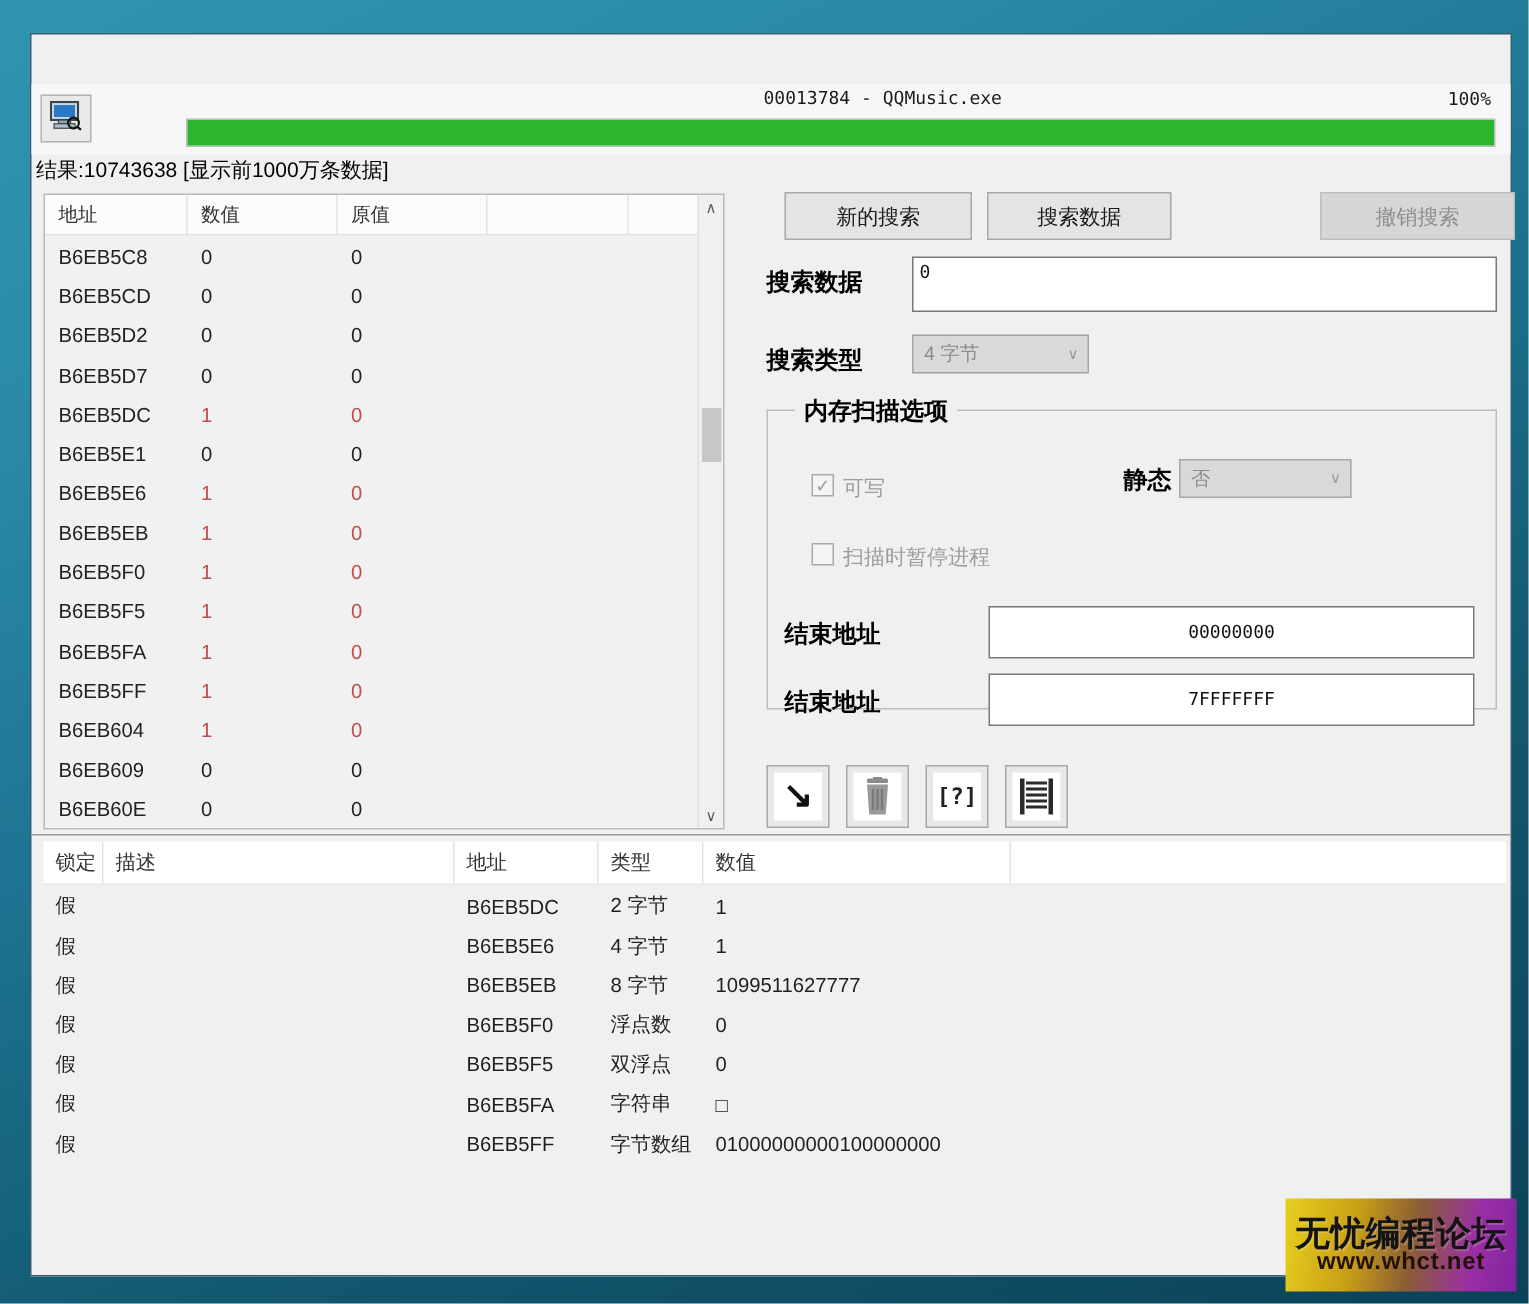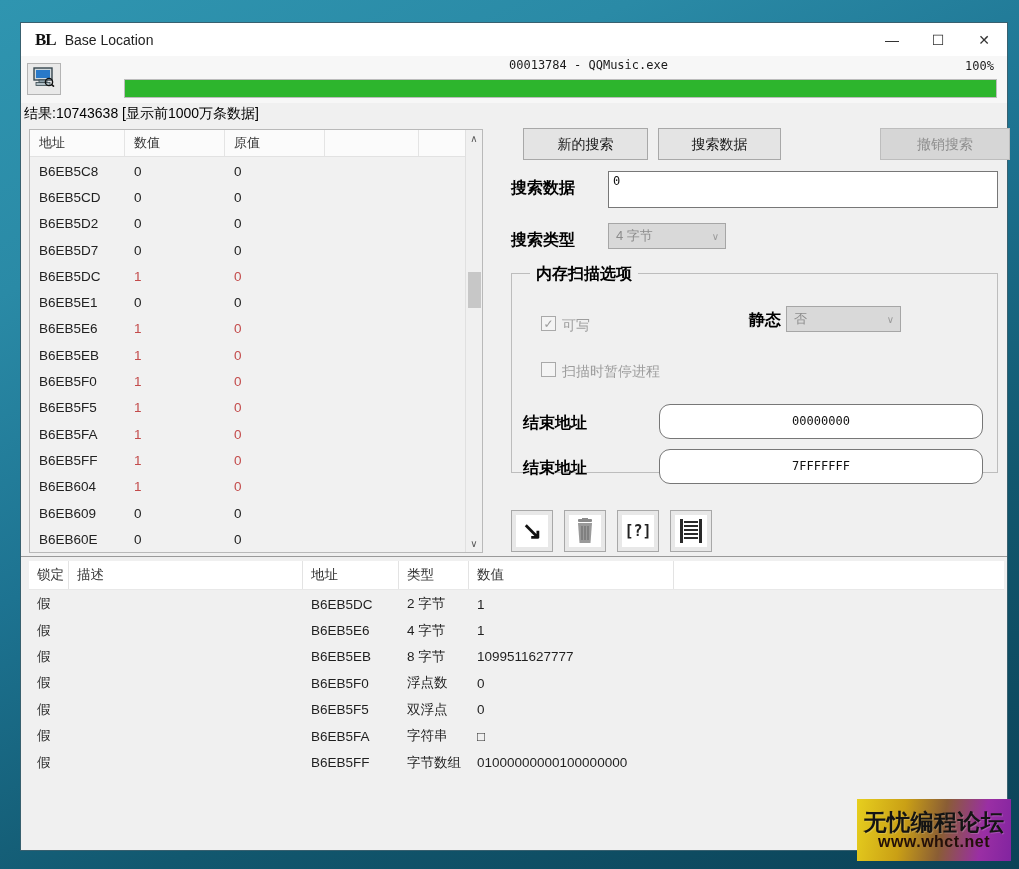--- a/index.html
+++ b/index.html
@@ -63,21 +63,21 @@
   .dd .chev { margin-left:auto; margin-right:6px; font-size:10px; color:#9a9a9a; }
   #search-type-dd { left:587px; top:200px; width:118px; height:26px; }
   #static-dd { left:765px; top:283px; width:115px; height:26px; }
 
   .groupbox { position:absolute; left:490px; top:250px; width:487px; height:200px; border:1px solid #bdbdbd; }
   .gtitle { position:absolute; left:18px; top:-10px; background:#f0f0f0; padding:0 6px; font-size:16px; font-weight:bold; color:#000; }
 
   .cb { position:absolute; width:15px; height:15px; border:1px solid #a9a9a9; background:#f4f4f4; display:flex; align-items:center; justify-content:center; font-size:12px; color:#9c9c9c; }
   .cblabel { position:absolute; font-size:14px; color:#9d9d9d; }
 
-  .addr-input { text-align:center; line-height:33px;border-radius:11px; }
+  .addr-input { text-align:center; line-height:33px; }
   #start-input { left:638px; top:381px; width:324px; height:35px; }
   #end-input { left:638px; top:426px; width:324px; height:35px; }
 
   .tool-sq { position:absolute; top:487px; width:42px; height:42px; background:#e8e8e8; border:1px solid #a8a8a8; display:flex; align-items:center; justify-content:center; }
   .tool-sq .inner { width:32px; height:32px; background:#fff; display:flex; align-items:center; justify-content:center; }
   #act-move { left:490px; } #act-del { left:543px; } #act-help { left:596px; } #act-list { left:649px; }
   .arrow-se { font-size:24px; font-weight:bold; color:#111; line-height:1; }
   .help-txt { font-size:15px; font-weight:bold; color:#222; font-family:"DejaVu Sans Mono",monospace; }
 
   
@@ -95,29 +95,20 @@
     background:linear-gradient(100deg,#e7cf1e 0%,#caa015 30%,#8a5d35 55%,#9a2fa4 80%,#8224a0 100%);
     display:flex; flex-direction:column; align-items:center; justify-content:center; }
   .wm1 { font-size:23px; font-weight:bold; color:#141414; letter-spacing:0.5px; text-shadow:1px 1px 0 rgba(255,255,255,0.18); line-height:1.05; }
   .wm2 { font-size:16px; font-weight:bold; color:#23100a; letter-spacing:0.5px; line-height:1.0; }
 </style>
 </head>
 <body>
 
 <div class="window">
 
-  <div class="titlebar">
-    <span class="logo">BL</span>
-    <span class="title">Base Location</span>
-    <div class="controls">
-      <span class="ctrl">—</span>
-      <span class="ctrl">☐</span>
-      <span class="ctrl">✕</span>
-    </div>
-  </div>
 
   <div class="toolstrip">
     <div class="proc-btn">
       <span>
         <svg width="22" height="20" viewBox="0 0 22 20">
           <rect x="1" y="1" width="18" height="12" fill="#cfd8dc" stroke="#37474f" stroke-width="1.4"></rect>
           <rect x="3" y="3" width="14" height="8" fill="#2979c9"></rect>
           <rect x="6" y="13" width="8" height="2.5" fill="#90a4ae" stroke="#37474f" stroke-width="0.8"></rect>
           <rect x="3" y="15.5" width="14" height="3" fill="#b0bec5" stroke="#37474f" stroke-width="0.8"></rect>
           <circle cx="16" cy="15" r="3.6" fill="none" stroke="#111" stroke-width="1.4"></circle>

